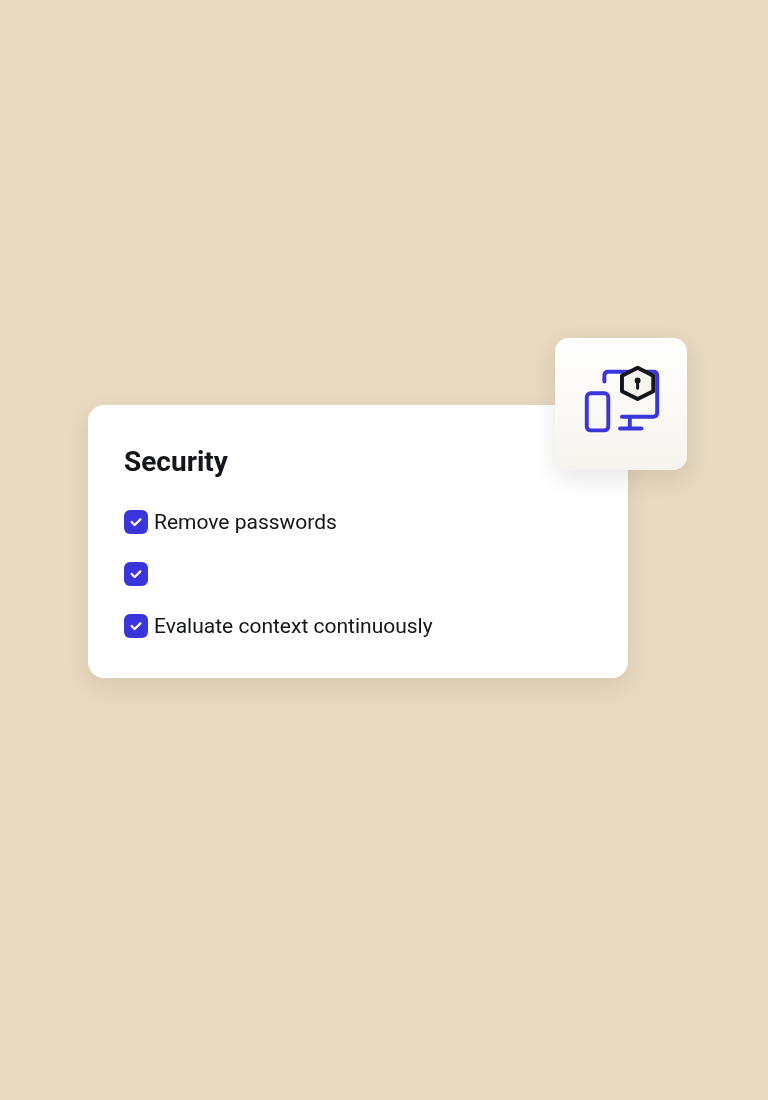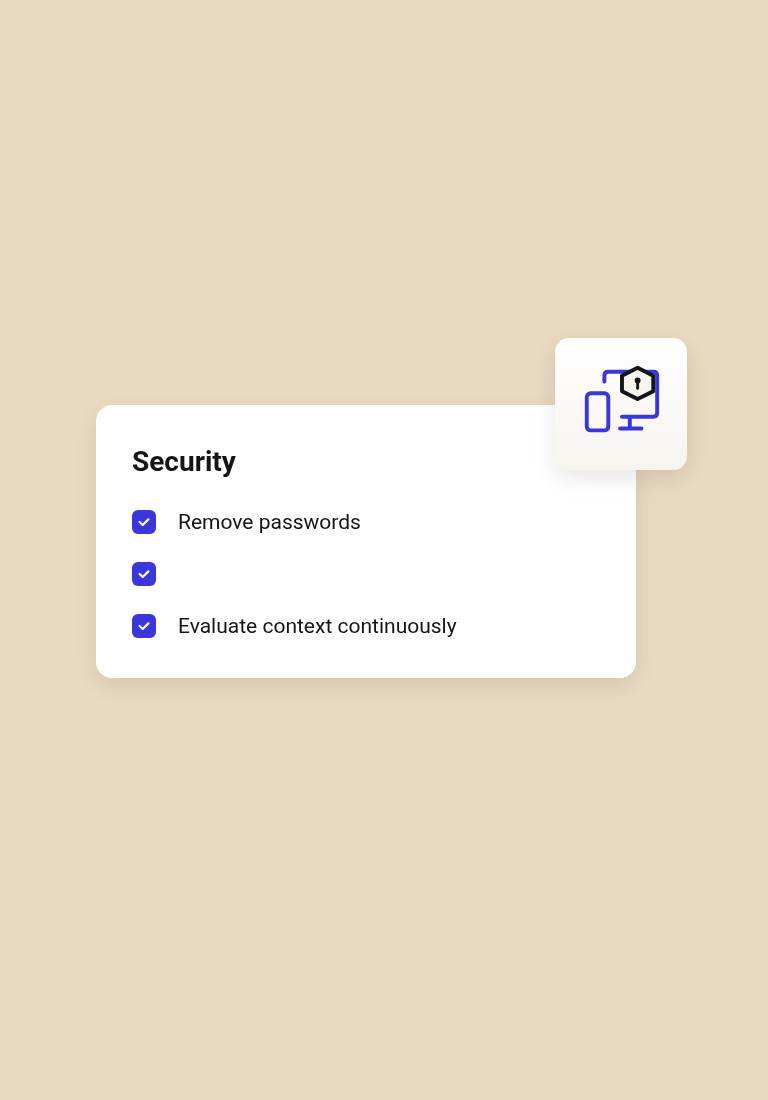--- a/index.html
+++ b/index.html
@@ -12,21 +12,21 @@
       width: 768px;
       height: 1100px;
       background-color: #e8d9c0;
       font-family: -apple-system, BlinkMacSystemFont, "Segoe UI", Roboto, Helvetica, Arial, sans-serif;
       position: relative;
       overflow: hidden;
     }
     
     .card {
       position: absolute;
-      left: 96px;
+      left: 88px;
       top: 405px;
       width: 540px;
       background-color: #ffffff;
       border-radius: 16px;
       padding: 40px 36px 40px 36px;
       box-shadow: 0 8px 24px rgba(0, 0, 0, 0.08);
     }
     
     .card-title {
       font-size: 28px;
@@ -37,21 +37,21 @@
     
     .checklist {
       display: flex;
       flex-direction: column;
       gap: 28px;
     }
     
     .check-item {
       display: flex;
       align-items: center;
-      gap: 22px;
+      gap: 6px;
     }
     
     .checkbox {
       width: 24px;
       height: 24px;
       background-color: #3a36db;
       border-radius: 6px;
       display: flex;
       align-items: center;
       justify-content: center;

